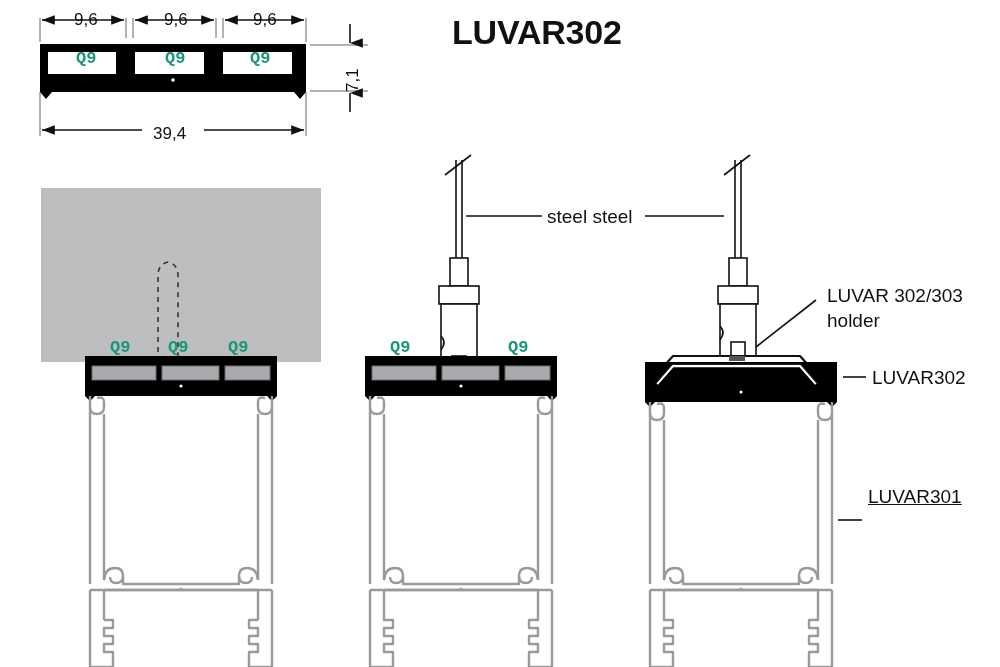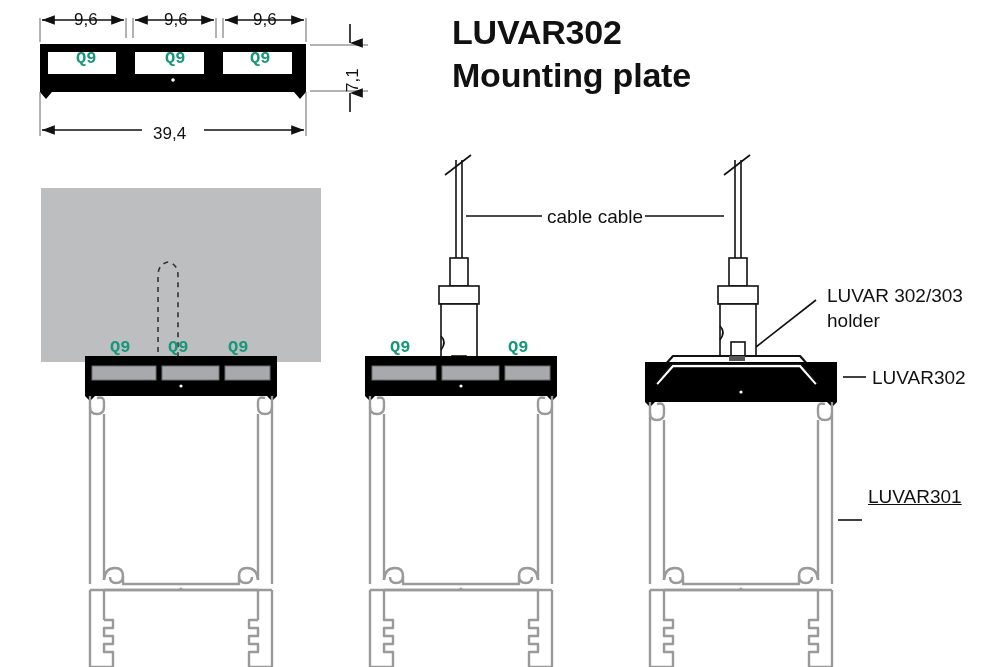--- a/index.html
+++ b/index.html
@@ -102,21 +102,20 @@
   <div class="dim" style="left:164px;top:10px;">9,6</div>
   <div class="dim" style="left:253px;top:10px;">9,6</div>
   <div class="dim" style="left:153px;top:124px;">39,4</div>
   <div class="dimv" style="left:343px;top:92px;">7,1</div>
 
   <div class="q9" style="left:76px;top:49px;color:#17987a;">Q9</div>
   <div class="q9" style="left:165px;top:49px;color:#17987a;">Q9</div>
   <div class="q9" style="left:250px;top:49px;color:#17987a;">Q9</div>
 
   <div class="ttl" style="left:452px;top:12px;">LUVAR302</div>
-  <div class="ttl" style="left:452px;top:55px;">Mounting plate</div>
 
   <svg width="290" height="500" style="position:absolute;left:35px;top:180px;">
 
     <rect x="6" y="8" width="280" height="174" fill="#bcbec0"></rect>
 
     <g stroke="#333" stroke-width="1.6" fill="none" stroke-dasharray="5,5">
       <path d="M123,182 L123,96 Q123,84 133,82 Q143,84 143,96 L143,182"></path>
     </g>
     <g stroke="#333" stroke-width="1.6" fill="none" stroke-dasharray="7,6">
       <line x1="108" y1="213" x2="160" y2="213"></line>
@@ -307,19 +306,19 @@
       <line x1="645" y1="216" x2="724" y2="216"></line>
 
       <line x1="756" y1="347" x2="816" y2="300"></line>
 
       <line x1="843" y1="377" x2="866" y2="377"></line>
 
       <line x1="838" y1="520" x2="862" y2="520"></line>
     </g>
   </svg>
 
-  <div class="lbl" style="left:547px;top:204px;">cable cable</div>
+  <div class="lbl" style="left:547px;top:204px;">steel steel</div>
   <div class="lbl" style="left:827px;top:283px;">LUVAR 302/303</div>
   <div class="lbl" style="left:827px;top:308px;">holder</div>
   <div class="lbl" style="left:872px;top:365px;">LUVAR302</div>
   <div class="lbl" style="left:868px;top:484px;text-decoration:underline;">LUVAR301</div>
 
 </div>
 
 </body></html>

